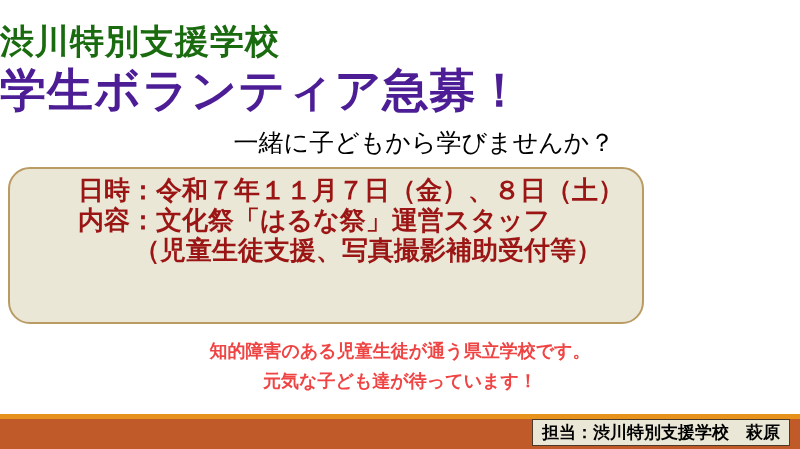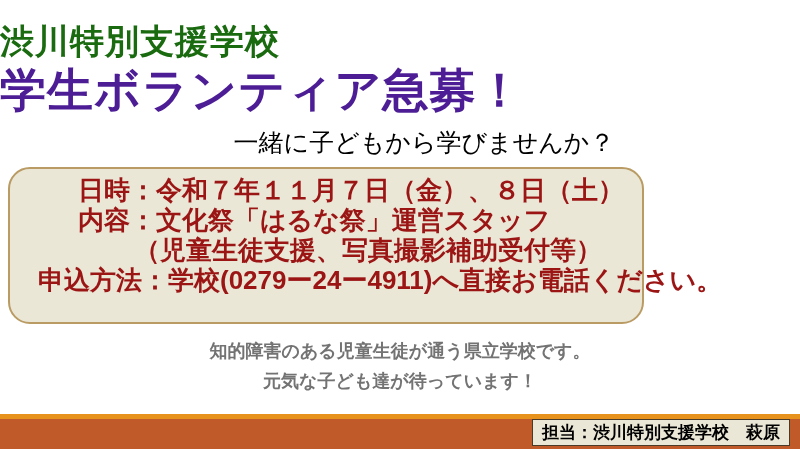--- a/index.html
+++ b/index.html
@@ -97,21 +97,21 @@
     padding-left: 16px;
   }
 
   
   .notes {
     position: absolute;
     top: 336px;
     left: 0;
     width: 800px;
     text-align: center;
-    color: #737373;
+    color: #ef4444;
     font-size: 18px;
     font-weight: bold;
     line-height: 30px;
   }
   .note-line {
     display: block;
     white-space: nowrap;
   }
 
   
@@ -158,21 +158,20 @@
     <div class="title-line2">学生ボランティア急募！</div>
   </div>
 
   <div class="subtitle">一緒に子どもから学びませんか？</div>
 
   <div class="info-box">
     <div class="info-lines">
       <span class="info-line indent-1">日時：令和７年１１月７日（金）、８日（土）</span>
       <span class="info-line indent-2">内容：文化祭「はるな祭」運営スタッフ</span>
       <span class="info-line indent-3">（児童生徒支援、写真撮影補助受付等）</span>
-      <span class="info-line indent-4">申込方法：学校(0279ー24ー4911)へ直接お電話ください。</span>
     </div>
   </div>
 
   <div class="notes">
     <span class="note-line">知的障害のある児童生徒が通う県立学校です。</span>
     <span class="note-line">元気な子ども達が待っています！</span>
   </div>
 
   <div class="footer-bar">
     <div class="footer-stripe"></div>

